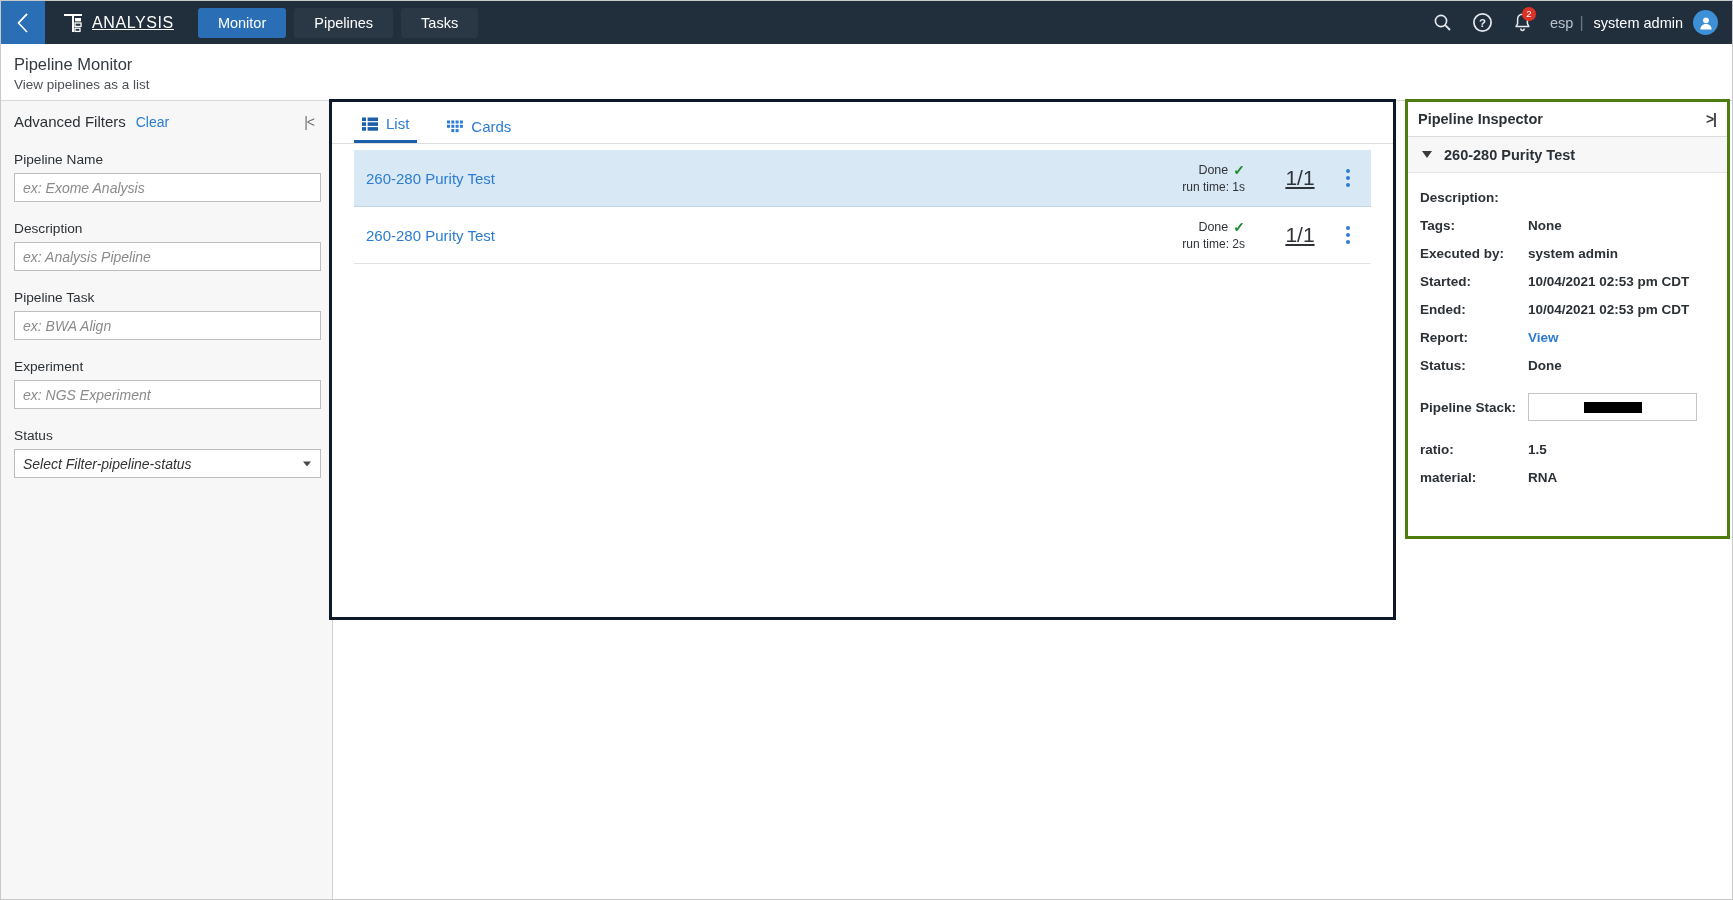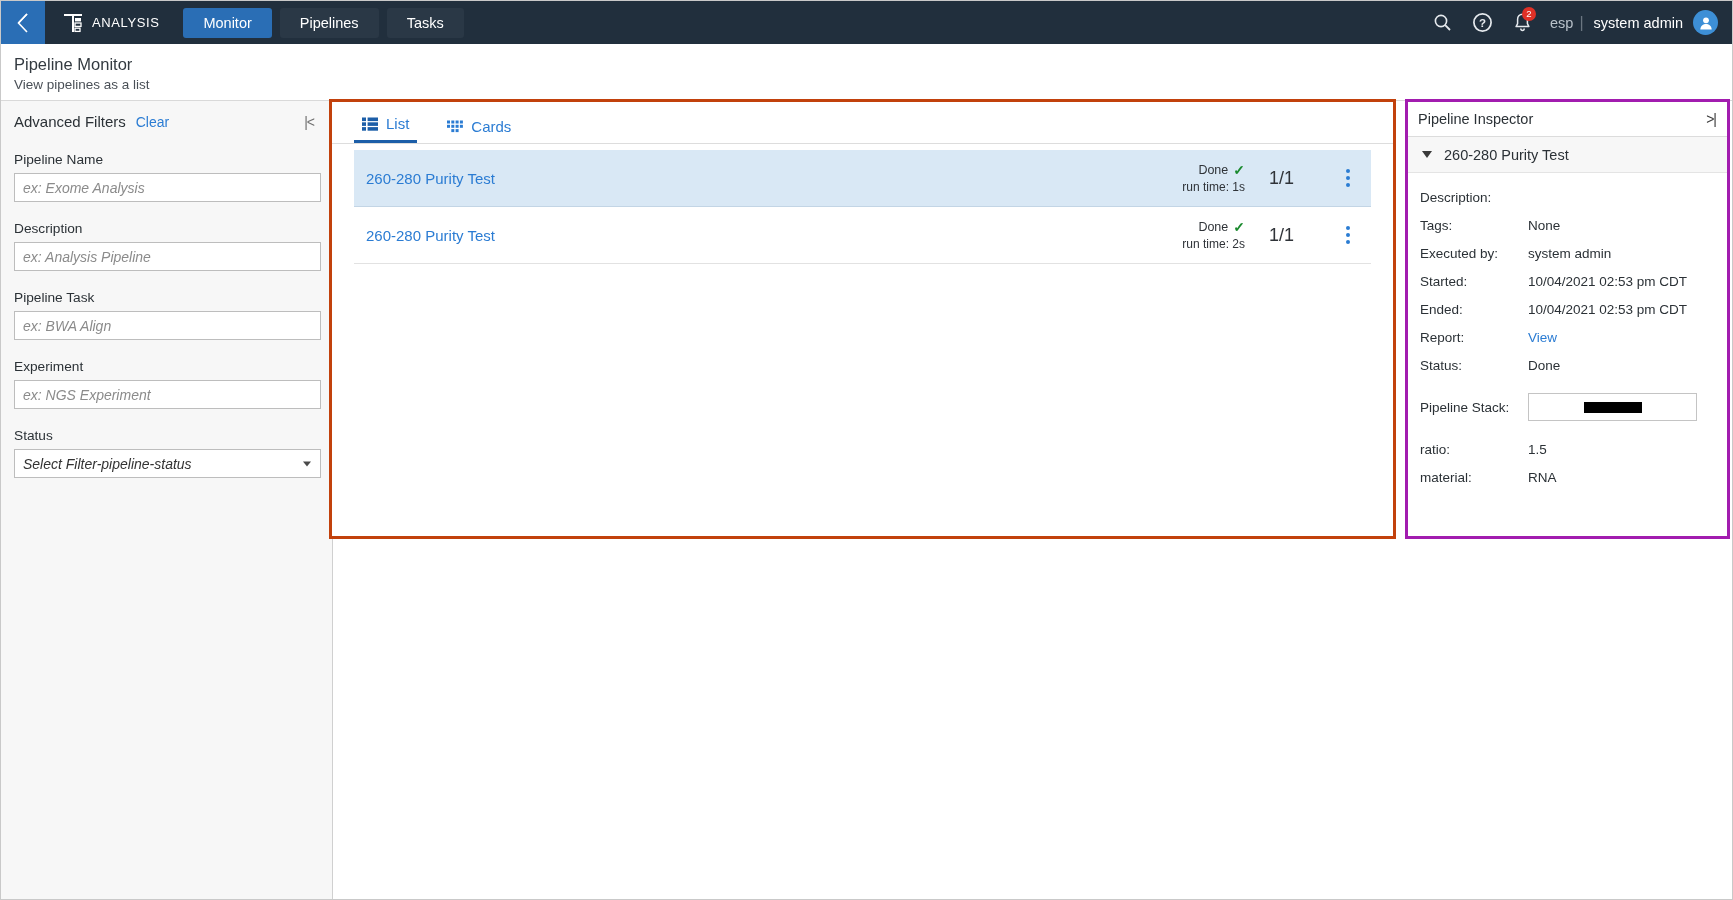--- a/index.html
+++ b/index.html
@@ -32,22 +32,23 @@
     flex: 0 0 auto;
   }
   .back-btn svg { display: block; }
   .brand {
     display: flex; align-items: center;
     margin-left: 18px;
     flex: 0 0 auto;
   }
   .brand-icon { width: 20px; height: 24px; margin-right: 9px; }
   .brand-text {
-    color: #ffffff; font-size: 13px; letter-spacing: .6px;
+    color: #ffffff; font-size: 16px; letter-spacing: .6px;
     font-weight: 400;
+    text-decoration: underline;
   }
   .navtabs { display: flex; margin-left: 24px; gap: 8px; flex: 0 0 auto; }
   .navtab {
     padding: 7px 20px; border-radius: 3px;
     color: #ffffff; font-size: 14.5px;
     background: #2a3846; cursor: pointer;
     white-space: nowrap;
   }
   .navtab.active { background: #2a6eb5; }
   .nav-right {
@@ -140,22 +141,22 @@
     transform: translateY(-50%);
     width: 0; height: 0;
     border-left: 4.5px solid transparent;
     border-right: 4.5px solid transparent;
     border-top: 5.5px solid #4a4a4a;
   }
 
   
   .mainpanel {
     position: absolute; top: 98px; left: 328px;
-    width: 1067px; height: 440px;
-    border: 3px solid #c2410c;
+    width: 1067px; height: 521px;
+    border: 3px solid #0f172a;
     background: #ffffff;
   }
   .tabbar {
     height: 42px; border-bottom: 1px solid #dddddd;
     display: flex; align-items: flex-end; padding-left: 22px;
     background: #ffffff;
   }
   .tabitem {
     display: flex; align-items: center; gap: 8px;
     padding: 0 8px 8px 8px; margin-right: 22px;
@@ -184,38 +185,40 @@
   }
   .row-status .st {
     font-size: 12.5px; color: #2f3338; display: flex;
     align-items: center; justify-content: flex-end; gap: 5px;
   }
   .row-status .rt {
     font-size: 12px; color: #2f3338; margin-top: 2px;
   }
   .check { color: #1a8a2e; font-size: 14px; font-weight: bold; }
   .row-count {
-    font-size: 18px; color: #2f3338; width: 62px; text-align: left;
+    font-size: 21px; color: #2f3338; width: 62px; text-align: center;
     flex: 0 0 auto;
+    text-decoration: underline;
   }
   .kebab {
     width: 34px; display: flex; flex-direction: column; align-items: center;
     gap: 3px; cursor: pointer; flex: 0 0 auto;
   }
   .kebab i {
     width: 4px; height: 4px; border-radius: 50%; background: #2b7cd3;
     display: block;
   }
 
   
   .inspector {
     position: absolute; top: 98px; left: 1404px;
     width: 325px; height: 440px;
-    border: 3px solid #a21caf;
-    background: #ffffff;
+    border: 3px solid #4d7c0f;
+    background: #ffffff;
+    font-weight: bold;
   }
   .insp-head {
     height: 35px; display: flex; align-items: center;
     padding: 0 8px 0 10px;
     border-bottom: 1px solid #dcdcdc;
     background: #ffffff;
   }
   .insp-title { font-size: 14.5px; color: #2b3136; }
   .collapse-right {
     margin-left: auto; color: #3b3b3b; font-size: 14px;

